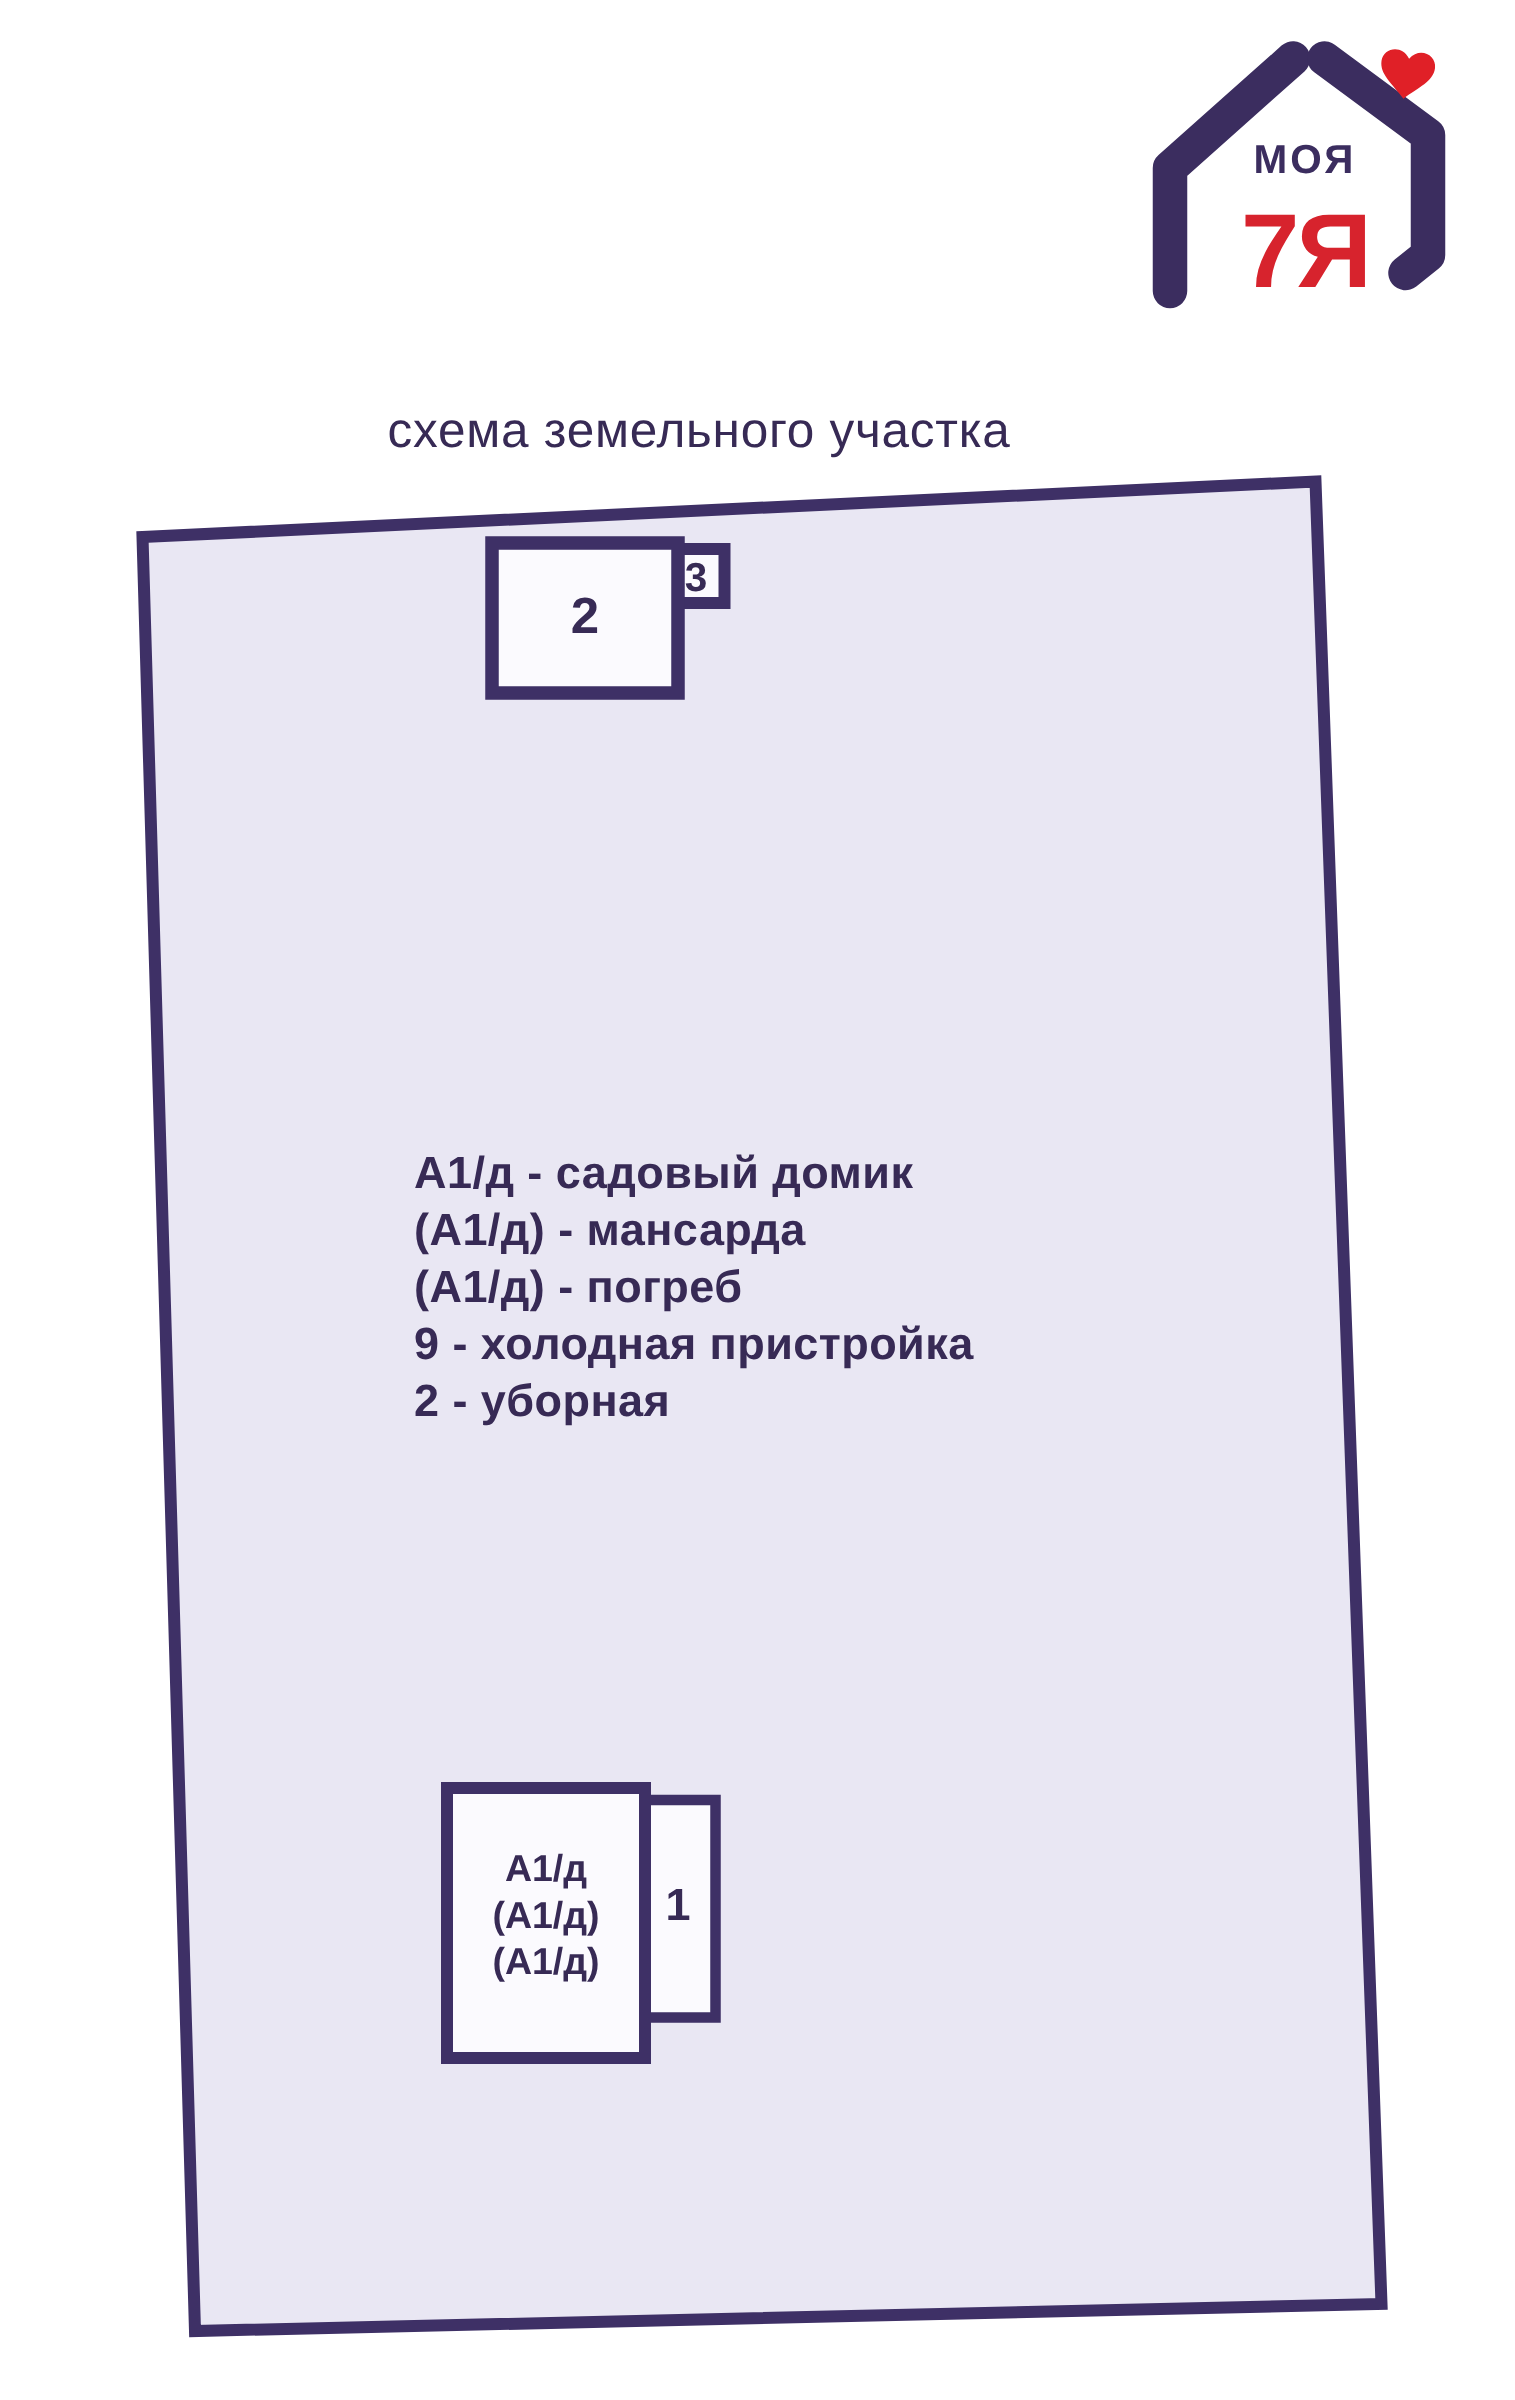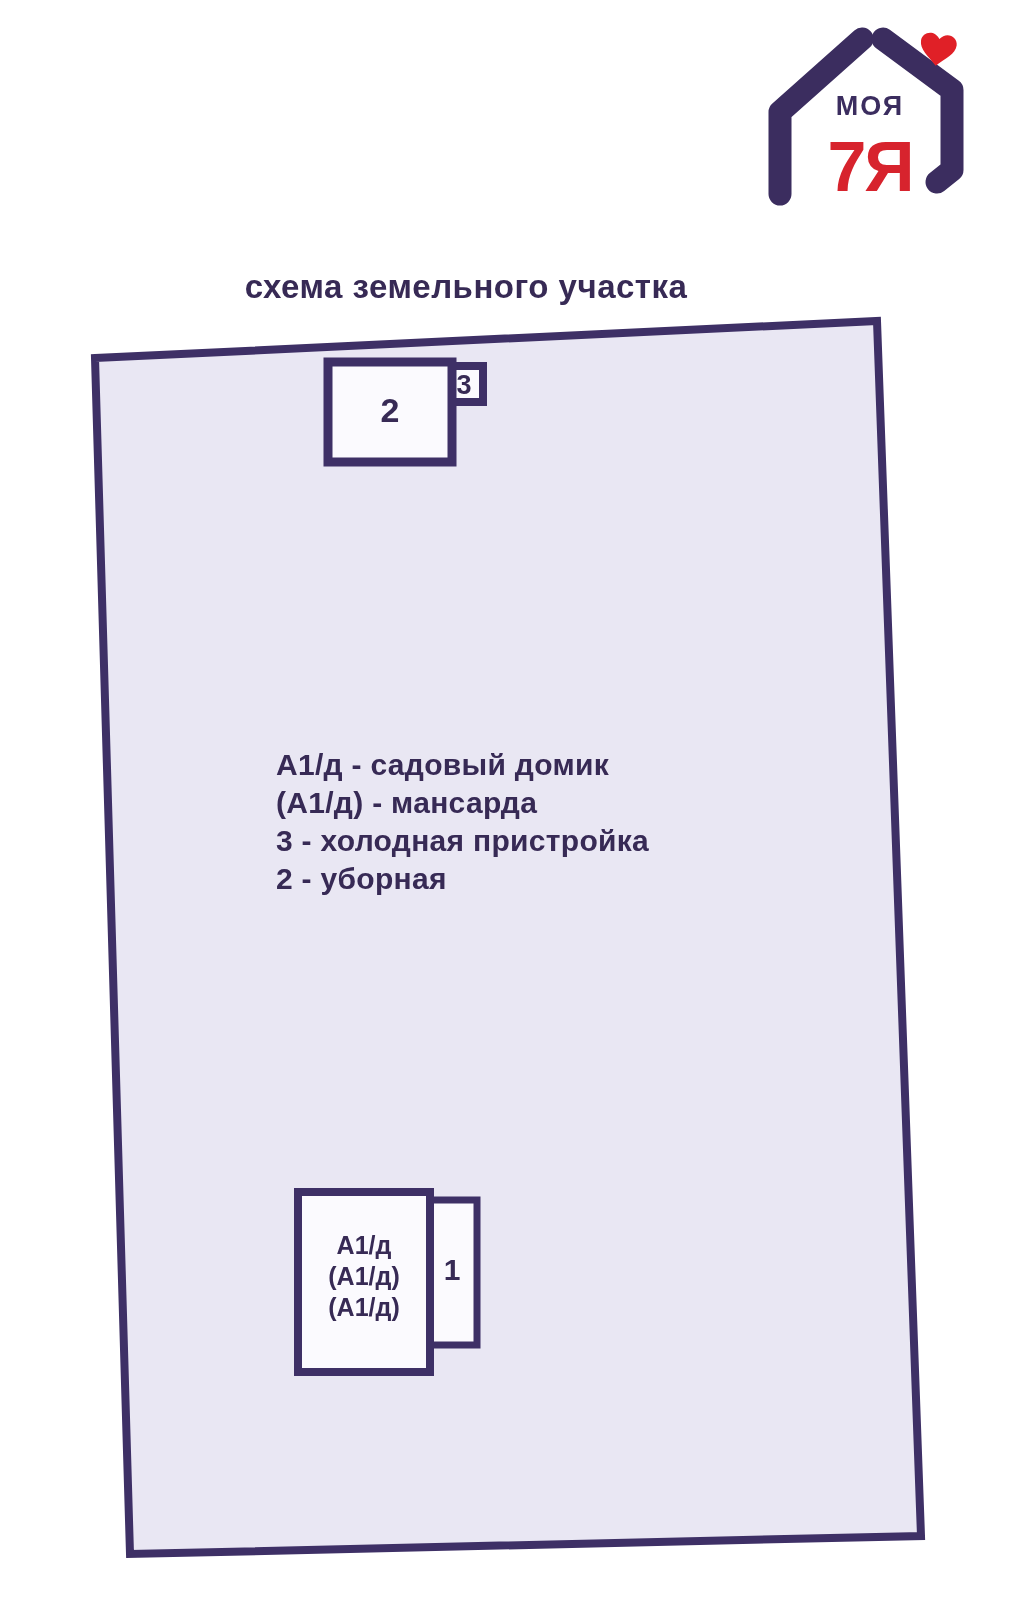--- a/index.html
+++ b/index.html
@@ -3,25 +3,25 @@
 <meta charset="utf-8">
 <style>
   html,body{margin:0;padding:0;}
   body{
     width:1010px;height:1600px;position:relative;background:#ffffff;
     font-family:"Liberation Sans", sans-serif;overflow:hidden;
   }
   .logo{position:absolute;left:752px;top:12px;width:228px;height:198px;}
   .page-title{
     position:absolute;left:0;top:268px;width:932px;text-align:center;
-    font-size:33px;font-weight:700;color:#372a55;letter-spacing:0.5px;
+    font-size:33px;font-weight:400;color:#372a55;letter-spacing:0.5px;
   }
   .plot-svg{position:absolute;left:0;top:0;width:1010px;height:1600px;}
   .legend{
-    position:absolute;left:276px;top:746px;
+    position:absolute;left:276px;top:764px;
     font-size:30px;line-height:38px;font-weight:800;color:#372a55;
     letter-spacing:0.3px;white-space:nowrap;
   }
   .svg-label{
     font-family:"Liberation Sans", sans-serif;font-weight:800;fill:#372a55;
   }
   .brand-top{
     font-family:"Liberation Sans", sans-serif;font-weight:800;fill:#3b2d5f;
     letter-spacing:2px;
   }
@@ -62,15 +62,16 @@
   <rect x="298" y="1192" width="132" height="180" fill="#fbfafe" stroke="#3e3066" stroke-width="8"></rect>
   <text class="svg-label" x="452" y="1280" font-size="30" text-anchor="middle">1</text>
   <text class="svg-label" x="364" y="1254" font-size="25" text-anchor="middle">А1/д</text>
   <text class="svg-label" x="364" y="1285" font-size="25" text-anchor="middle">(А1/д)</text>
   <text class="svg-label" x="364" y="1316" font-size="25" text-anchor="middle">(А1/д)</text>
 </svg>
 
 <div class="legend">
   <div>А1/д - садовый домик</div>
   <div>(А1/д) - мансарда</div>
-  <div>3 - холодная пристройка</div>
+  <div>(А1/д) - погреб</div>
+  <div>9 - холодная пристройка</div>
   <div>2 - уборная</div>
 </div>
 
 </body></html>

